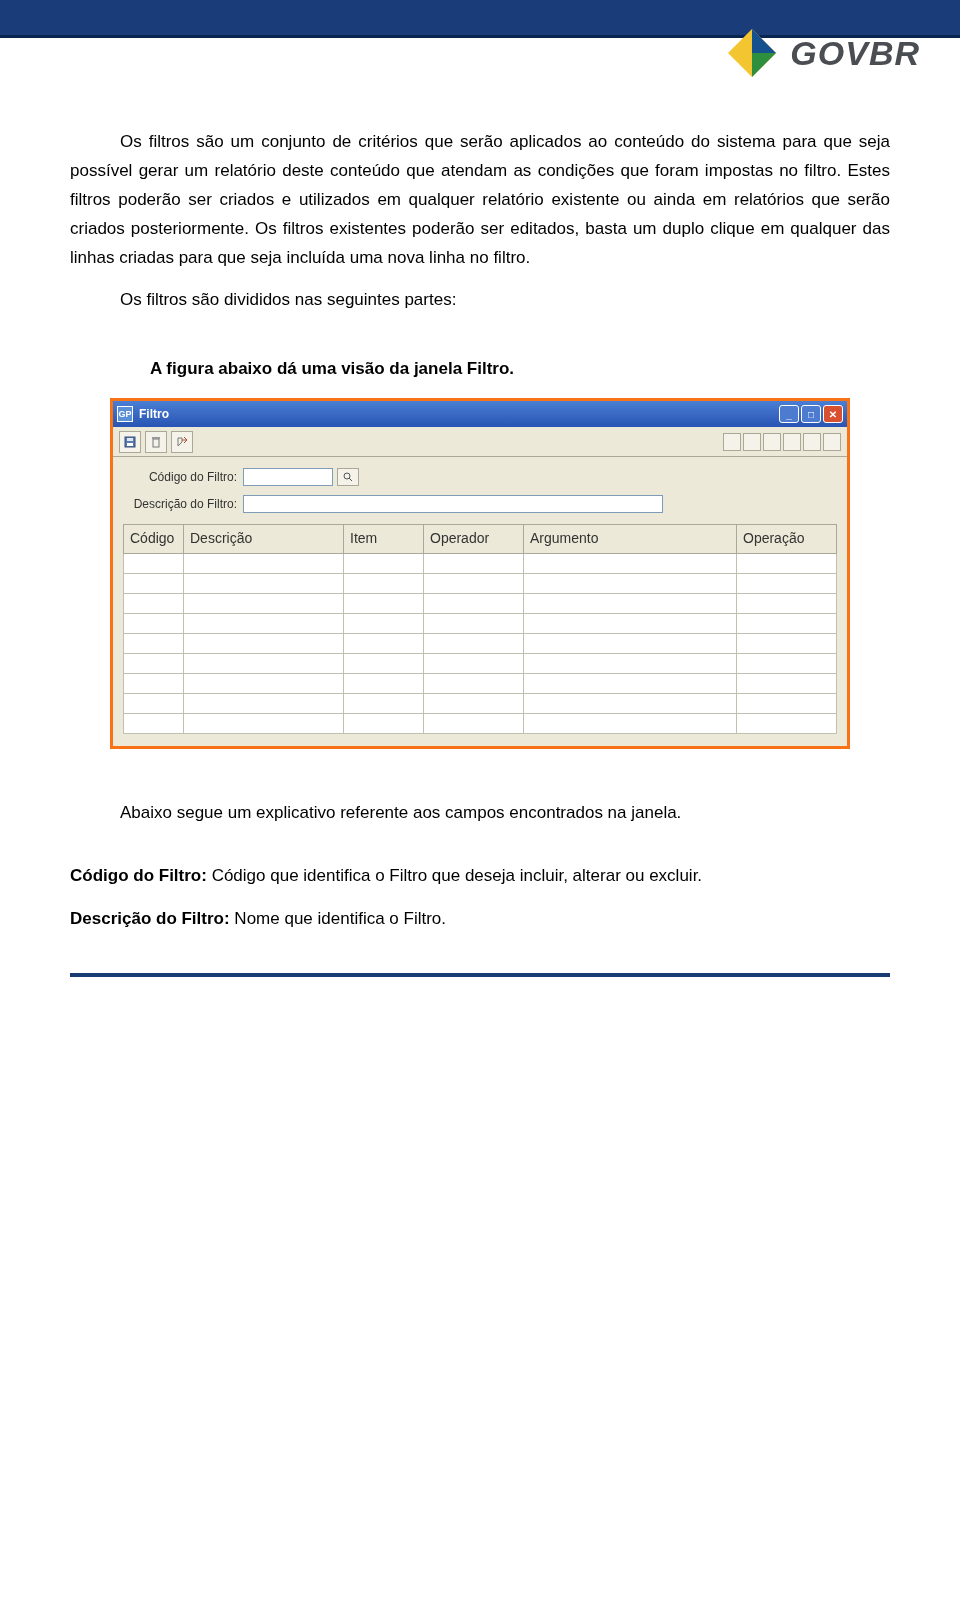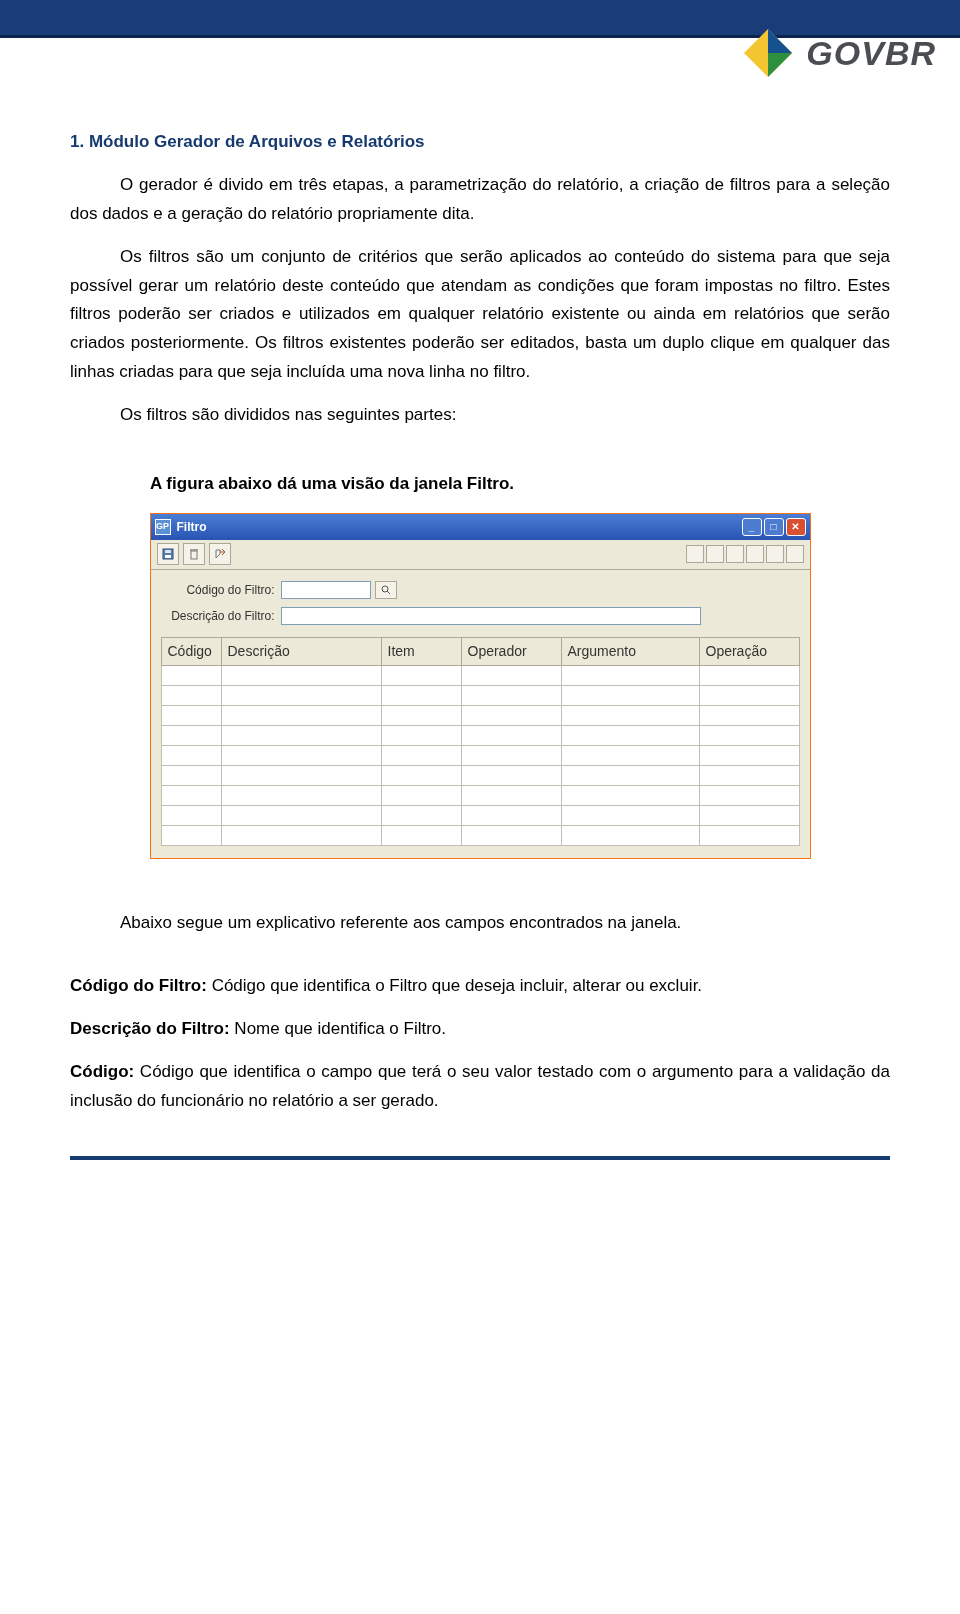--- a/index.html
+++ b/index.html
@@ -15,21 +15,21 @@
     height: 38px;
     background: #1a3d7a;
     border-bottom: 3px solid #0a2550;
   }
   .header-area {
     position: relative;
     height: 90px;
   }
   .logo-wrap {
     position: absolute;
-    right: 24px;
+    right: 40px;
     top: -15px;
     display: flex;
     align-items: center;
     gap: 8px;
   }
   .logo-diamond {
     width: 60px; height: 60px;
     position: relative;
   }
   .content {
@@ -42,23 +42,23 @@
   .indent { text-indent: 50px; }
   .caption { font-weight: bold; margin: 40px 0 30px 80px; }
   .thinrule {
     border: none;
     border-top: 4px solid #173c73;
     margin-top: 40px;
   }
 
   
   .win {
-    width: 661px;
+    width: 740px;
     margin: 0 auto 50px auto;
-    border: 1px solid #f97316;
+    border: 3px solid #f97316;
     background: #ece9d8;
     font-size: 12px;
   }
   .win-titlebar {
     background: linear-gradient(#4a7ed4, #2854b3);
     color: #fff;
     height: 26px;
     display: flex;
     align-items: center;
     padding: 0 4px;
@@ -159,27 +159,22 @@
         <polygon points="30,6 54,30 30,30" fill="#16518f"></polygon>
         <polygon points="30,30 54,30 30,54" fill="#2e8f3f"></polygon>
       </svg>
     </div>
     <span style="font-size:34px;font-weight:900;font-style:italic;color:#4a4d52;letter-spacing:1px;">GOVBR</span>
   </div>
 </div>
 
 <div class="content">
 
-  <p>
-    <span class="bold darkblue">1.</span>
-    <span class="bold darkblue">Módulo Gerador de Arquivos e Relatórios</span>
-  </p>
-
-
-  <p class="indent">O gerador é divido em três etapas, a parametrização do relatório, a criação de filtros para a seleção dos dados e a geração do relatório propriamente dita.</p>
+
+
 
 
   <p class="indent">Os filtros são um conjunto de critérios que serão aplicados ao conteúdo do sistema para que seja possível gerar um relatório deste conteúdo que atendam as condições que foram impostas no filtro. Estes filtros poderão ser criados e utilizados em qualquer relatório existente ou ainda em relatórios que serão criados posteriormente. Os filtros existentes poderão ser editados, basta um duplo clique em qualquer das linhas criadas para que seja incluída uma nova linha no filtro.</p>
   <p class="indent">Os filtros são divididos nas seguintes partes:</p>
 
   <p class="caption">A figura abaixo dá uma visão da janela Filtro.</p>
 
   <div class="win">
     <div class="win-titlebar">
       <span style="width:16px;height:16px;background:#5b8fd6;border:1px solid #fff;margin-right:6px;display:flex;align-items:center;justify-content:center;font-size:9px;">GP</span>
@@ -330,18 +325,15 @@
   <p class="indent">Abaixo segue um explicativo referente aos campos encontrados na janela.</p>
 
   <p style="margin-top:34px;">
     <span class="bold">Código do Filtro:</span><span> Código que identifica o Filtro que deseja incluir, alterar ou excluir.</span>
   </p>
 
   <p>
     <span class="bold">Descrição do Filtro:</span><span> Nome que identifica o Filtro.</span>
   </p>
 
-  <p>
-    <span class="bold">Código:</span><span> Código que identifica o campo que terá o seu valor testado com o argumento para a validação da inclusão do funcionário no relatório a ser gerado.</span>
-  </p>
 
   <hr class="thinrule">
 </div>
 
 </body></html>

